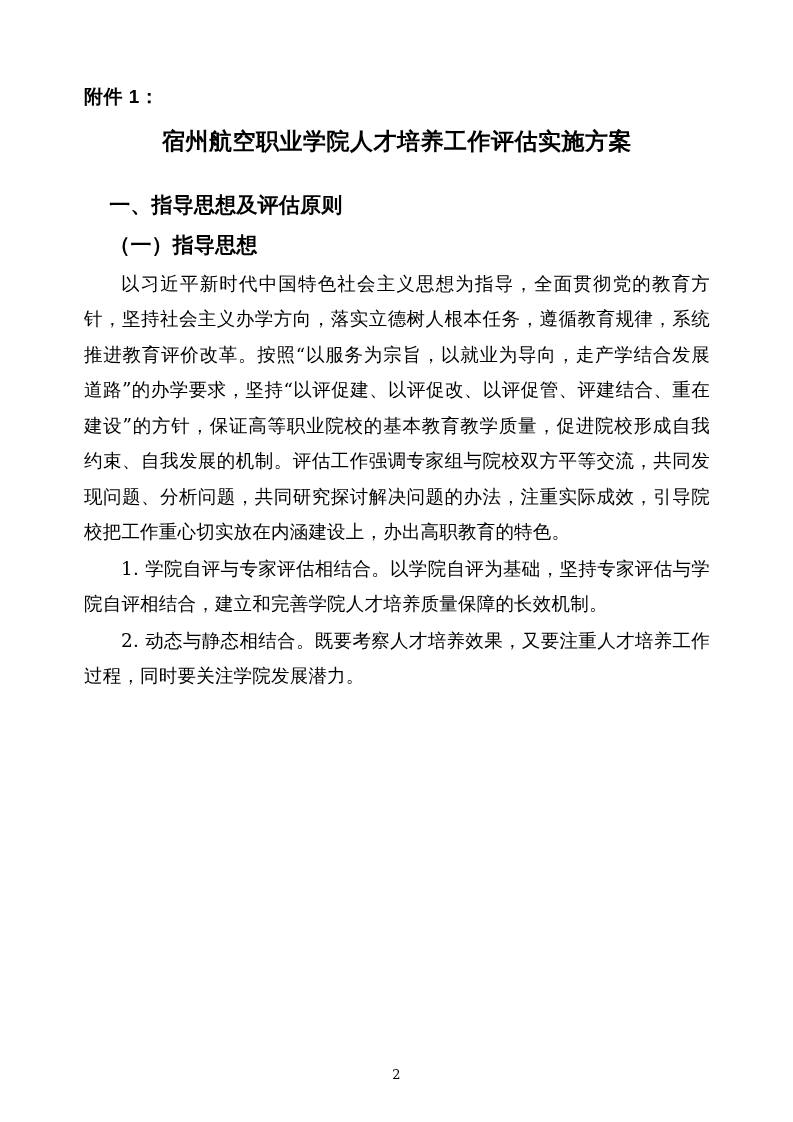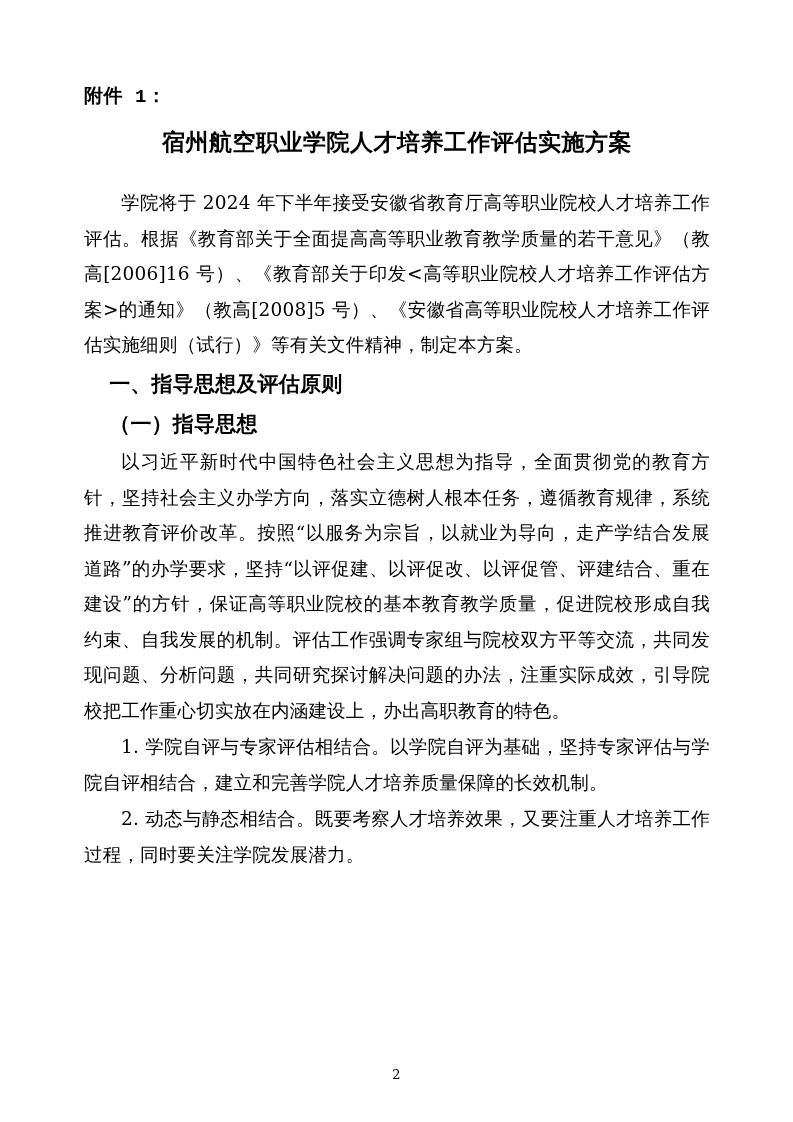--- a/index.html
+++ b/index.html
@@ -20,29 +20,29 @@
     box-sizing: border-box;
     overflow: hidden;
   }
   .content {
     position: absolute;
     left: 84px;
     top: 84px;
     width: 626px;
   }
   .attachment-label {
-    font-family: Liberation Mono, monospace;
+    font-family: Liberation Sans, sans-serif;
     font-weight: bold;
     font-size: 19px;
     letter-spacing: 0.5px;
     margin: 0 0 14px 0;
     line-height: 1.4;
   }
   .doc-title {
-    font-family: Liberation Sans, sans-serif;
+    font-family: Liberation Serif, serif;
     font-weight: bold;
     font-size: 23px;
     text-align: center;
     letter-spacing: 0.5px;
     margin: 12px 0 26px 0;
     line-height: 1.5;
   }
   p.body-text {
     font-size: 18.5px;
     line-height: 1.92;
@@ -77,21 +77,20 @@
 </head>
 <body>
 
 <div class="page">
   <div class="content">
 
     <p class="attachment-label">附件 1：</p>
 
     <h1 class="doc-title">宿州航空职业学院人才培养工作评估实施方案</h1>
 
-    <p class="body-text">学院将于 2024 年下半年接受安徽省教育厅高等职业院校人才培养工作评估。根据《教育部关于全面提高高等职业教育教学质量的若干意见》（教高[2006]16 号）、《教育部关于印发&lt;高等职业院校人才培养工作评估方案&gt;的通知》（教高[2008]5 号）、《安徽省高等职业院校人才培养工作评估实施细则（试行）》等有关文件精神，制定本方案。</p>
 
     <p class="heading-1">一、指导思想及评估原则</p>
 
     <p class="heading-2">（一）指导思想</p>
 
     <p class="body-text">以习近平新时代中国特色社会主义思想为指导，全面贯彻党的教育方针，坚持社会主义办学方向，落实立德树人根本任务，遵循教育规律，系统推进教育评价改革。按照“以服务为宗旨，以就业为导向，走产学结合发展道路”的办学要求，坚持“以评促建、以评促改、以评促管、评建结合、重在建设”的方针，保证高等职业院校的基本教育教学质量，促进院校形成自我约束、自我发展的机制。评估工作强调专家组与院校双方平等交流，共同发现问题、分析问题，共同研究探讨解决问题的办法，注重实际成效，引导院校把工作重心切实放在内涵建设上，办出高职教育的特色。</p>
 
 
     <p class="body-text">1. 学院自评与专家评估相结合。以学院自评为基础，坚持专家评估与学院自评相结合，建立和完善学院人才培养质量保障的长效机制。</p>
 

